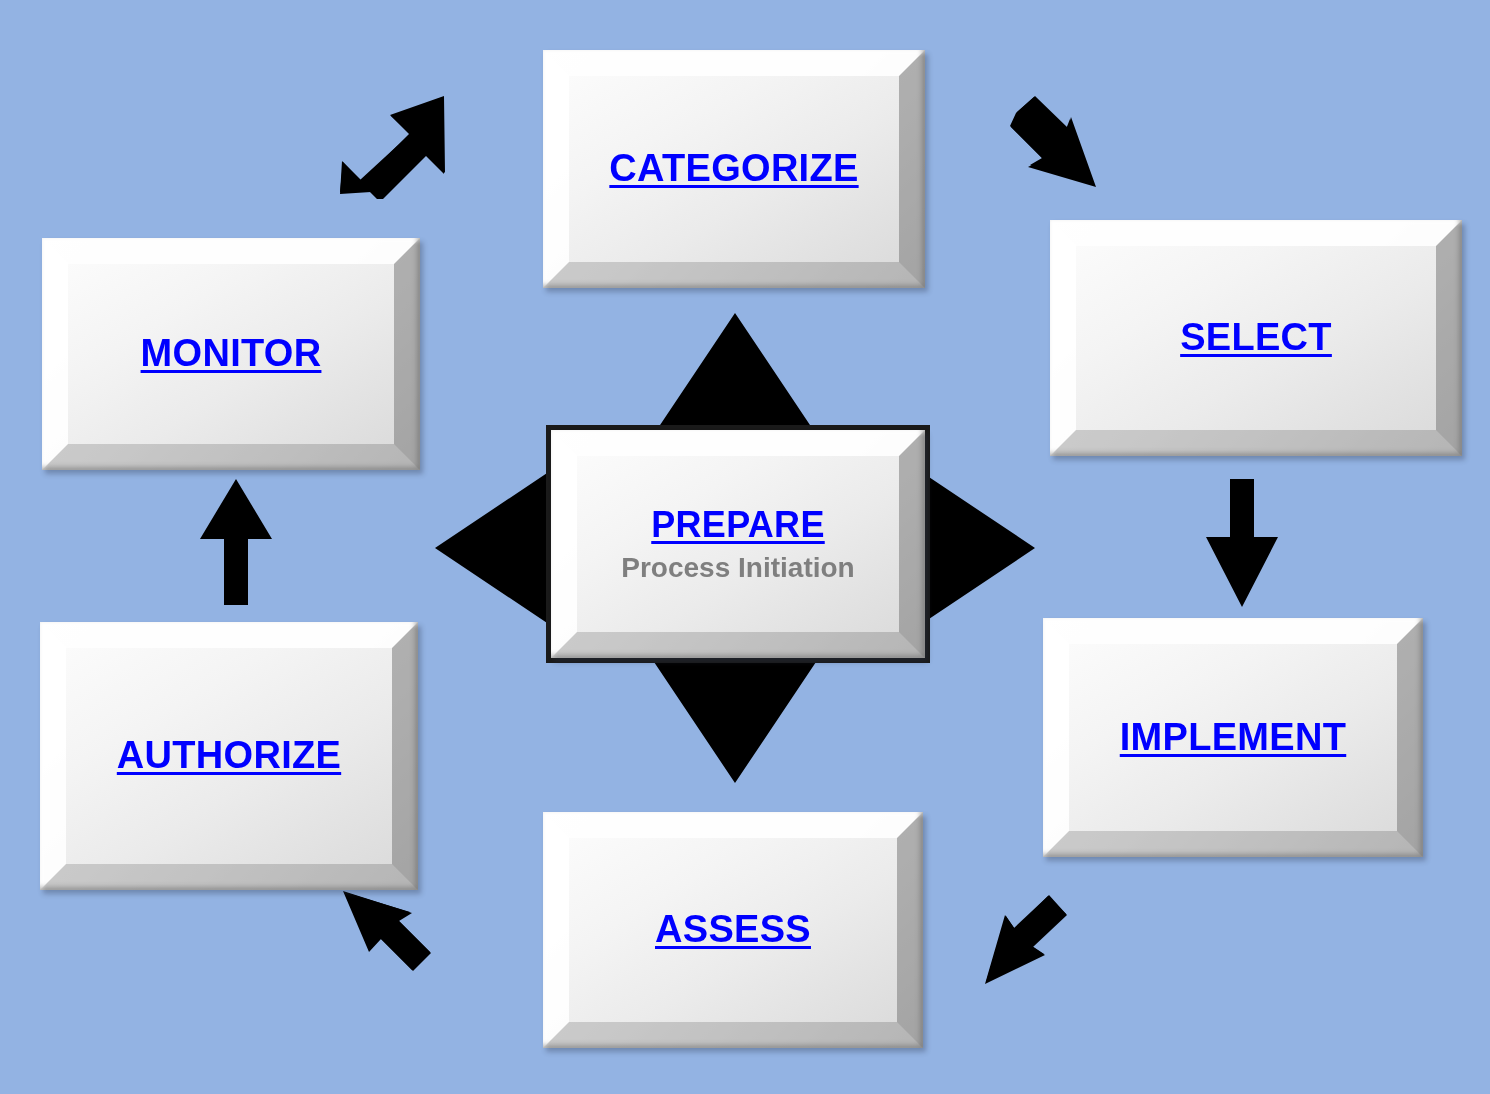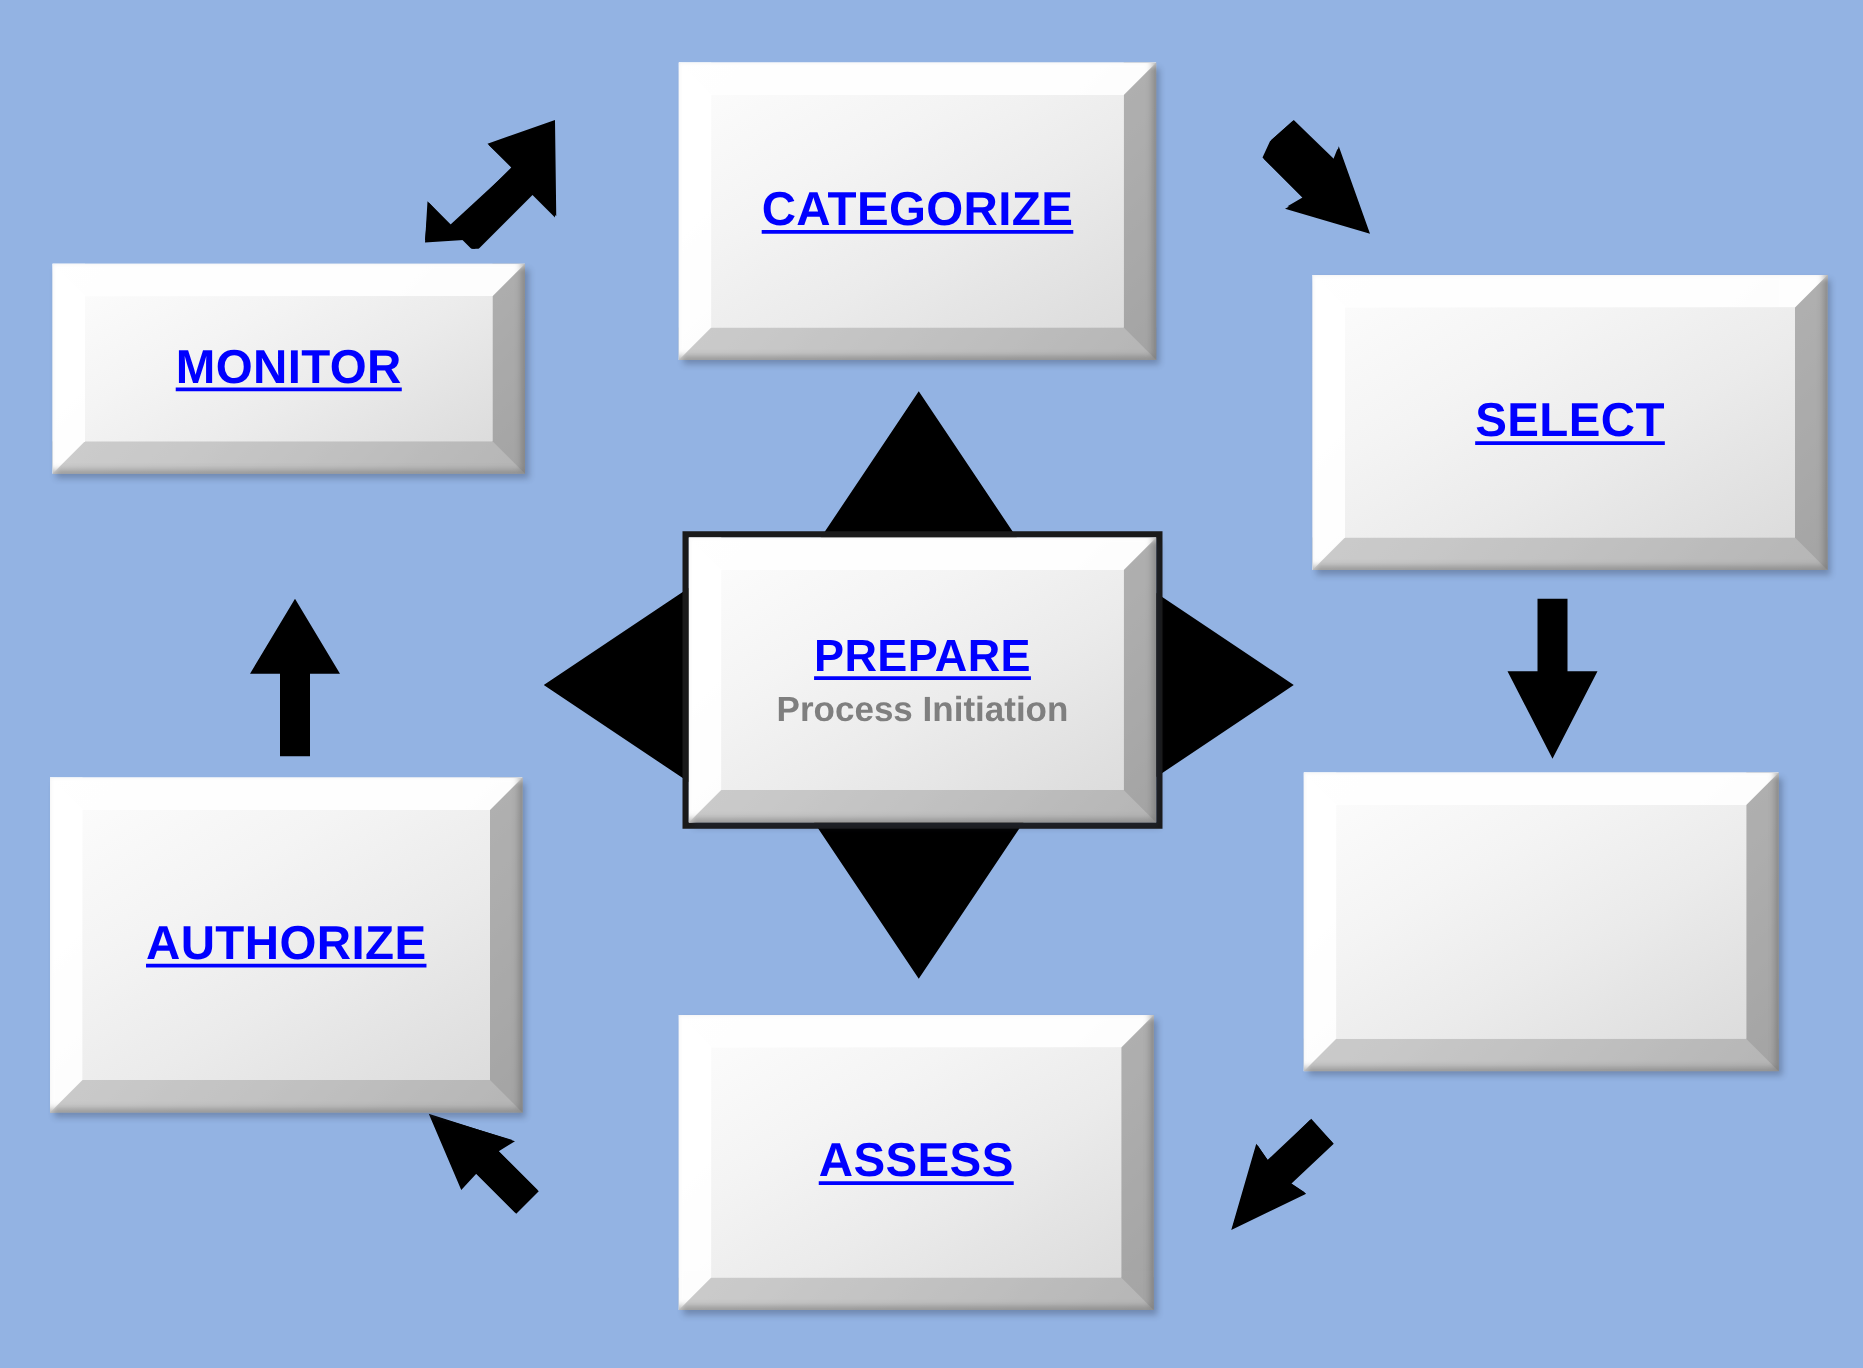--- a/index.html
+++ b/index.html
@@ -157,21 +157,21 @@
 
   <div class="node" id="node-categorize" style="left:543px; top:50px; width:382px; height:238px;">
     <div class="bevel"></div>
     <div class="inner"></div>
     <div class="shadow-edge"></div>
     <div class="labels">
       <span class="node-title">CATEGORIZE</span>
     </div>
   </div>
 
-  <div class="node" id="node-monitor" style="left:42px; top:211px; width:378px; height:168px;">
+  <div class="node" id="node-monitor" style="left:42px; top:238px; width:378px; height:232px;">
     <div class="bevel"></div>
     <div class="inner"></div>
     <div class="shadow-edge"></div>
     <div class="labels">
       <span class="node-title">MONITOR</span>
     </div>
   </div>
 
   <div class="node" id="node-select" style="left:1050px; top:220px; width:412px; height:236px;">
     <div class="bevel"></div>
@@ -198,20 +198,23 @@
     <div class="shadow-edge"></div>
     <div class="labels">
       <span class="node-title">AUTHORIZE</span>
     </div>
   </div>
 
   <div class="node" id="node-implement" style="left:1043px; top:618px; width:380px; height:239px;">
     <div class="bevel"></div>
     <div class="inner"></div>
     <div class="shadow-edge"></div>
+    <div class="labels">
+      <span class="node-title">IMPLEMENT</span>
+    </div>
   </div>
 
   <div class="node" id="node-assess" style="left:543px; top:812px; width:380px; height:236px;">
     <div class="bevel"></div>
     <div class="inner"></div>
     <div class="shadow-edge"></div>
     <div class="labels">
       <span class="node-title">ASSESS</span>
     </div>
   </div>

